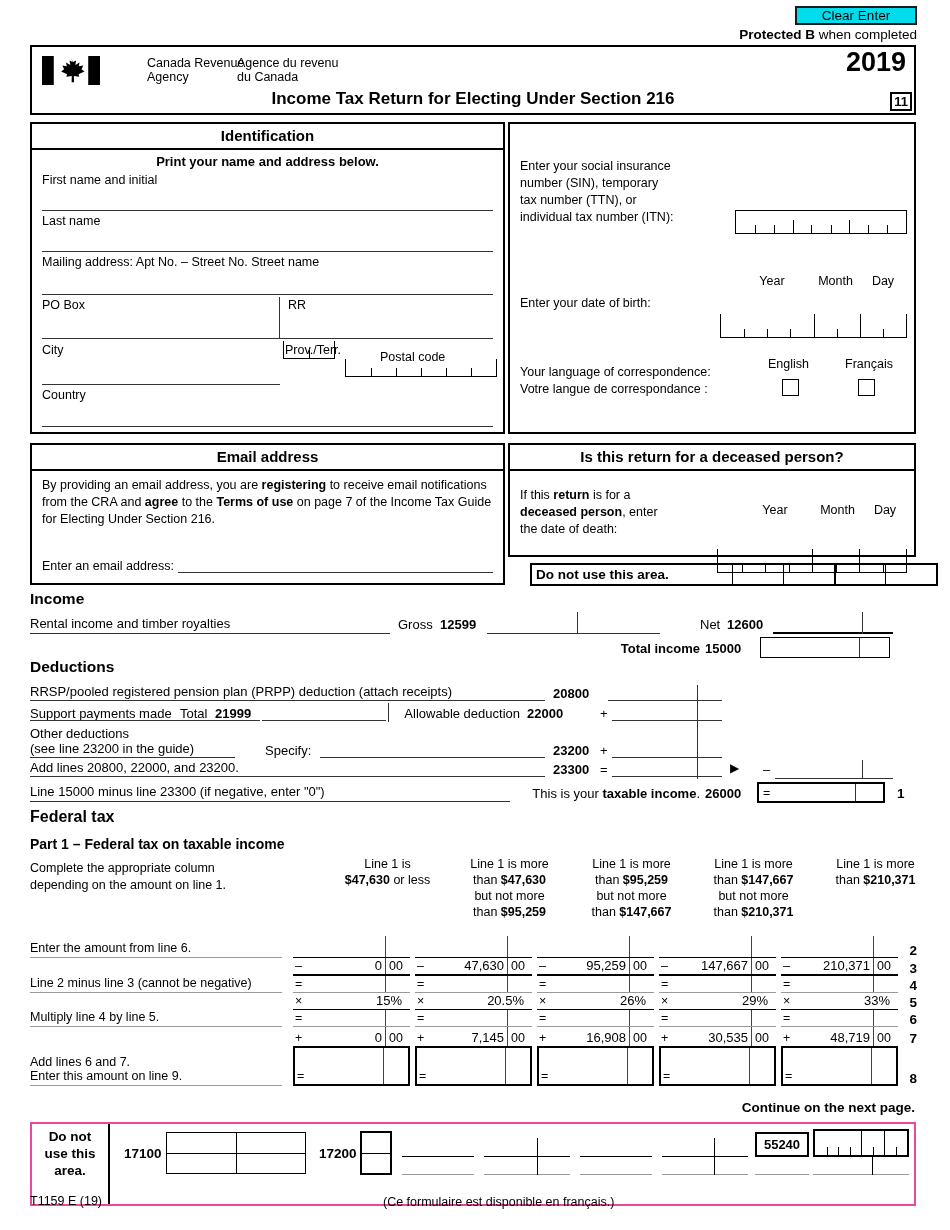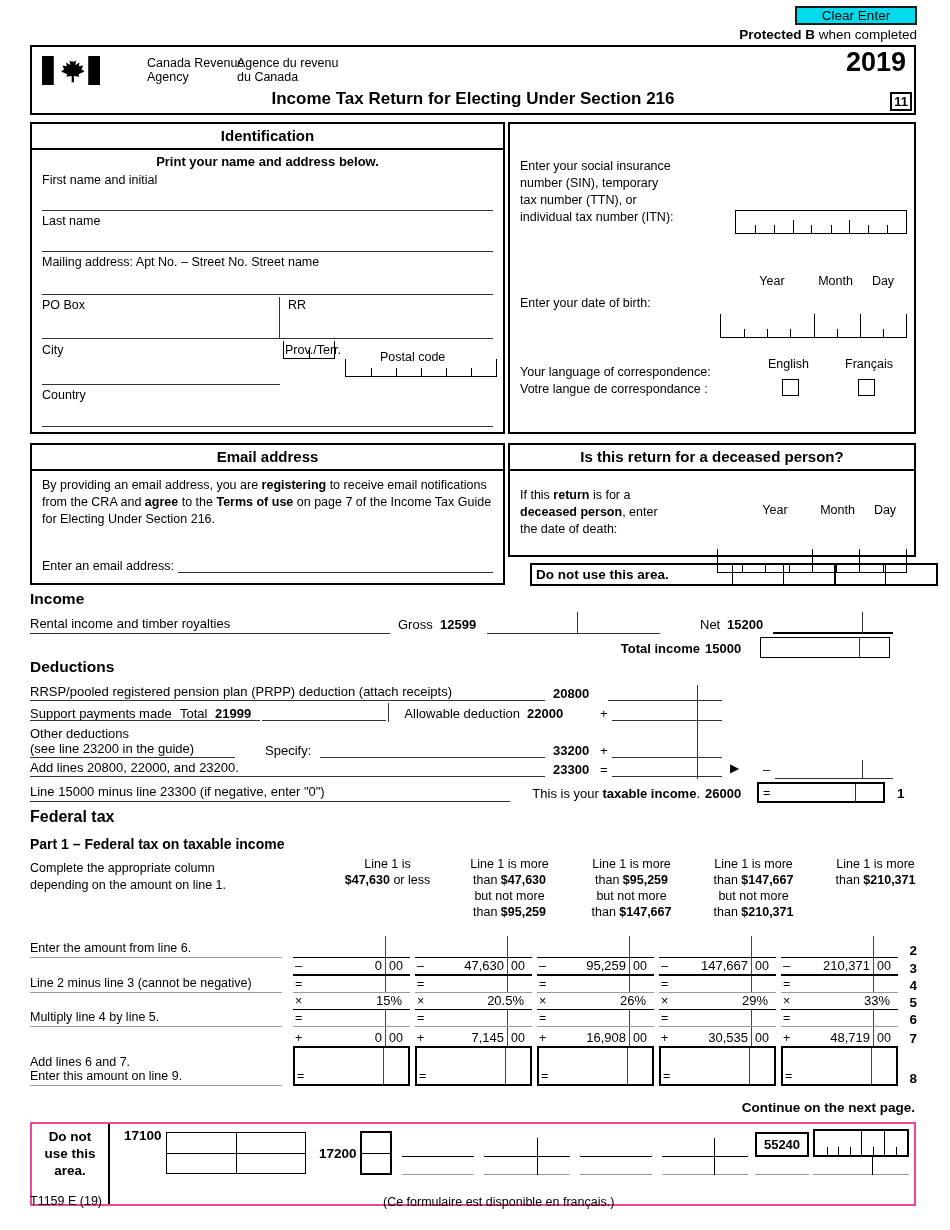--- a/index.html
+++ b/index.html
@@ -173,21 +173,21 @@
 
 <div class="abs b" style="left:30px;top:590px;font-size:15.5px;">Income</div>
 <div class="abs uline" style="left:30px;top:614px;width:360px;height:20px;">
     <span style="position:absolute;bottom:2px;">Rental income and timber royalties</span>
   </div>
 <span class="abs" style="left:398px;top:617px;">Gross</span>
 <span class="abs b" style="left:440px;top:617px;">12599</span>
 <div class="abs uline" style="left:487px;top:614px;width:173px;height:20px;"></div>
 <div class="vline" style="left:577px;top:612px;height:22px;"></div>
 <span class="abs" style="left:700px;top:617px;">Net</span>
-<span class="abs b" style="left:727px;top:617px;">15200</span>
+<span class="abs b" style="left:727px;top:617px;">12600</span>
 <div class="abs" style="left:773px;top:614px;width:120px;height:20px;border-bottom:2.5px solid #000;"></div>
 <div class="vline" style="left:862px;top:612px;height:22px;"></div>
 <span class="abs b" style="left:590px;top:641px;width:110px;text-align:right;">Total income</span>
 <span class="abs b" style="left:705px;top:641px;">15000</span>
 <div class="abs" style="left:760px;top:637px;width:130px;height:21px;border:1.6px solid #000;">
     <div class="vline" style="left:98px;top:0;height:100%;"></div>
   </div>
 
 <div class="abs b" style="left:30px;top:658px;font-size:15.5px;">Deductions</div>
 <div class="vline" style="left:697px;top:685px;height:94px;"></div>
@@ -207,21 +207,21 @@
 <span class="abs b" style="left:527px;top:706px;">22000</span>
 <span class="abs" style="left:600px;top:706px;">+</span>
 <div class="abs uline" style="left:612px;top:703px;width:110px;height:18px;"></div>
 
 <span class="abs" style="left:30px;top:726px;">Other deductions</span>
 <div class="abs uline" style="left:30px;top:740px;width:205px;height:18px;">
     <span style="position:absolute;bottom:1px;">(see line 23200 in the guide)</span>
   </div>
 <span class="abs" style="left:265px;top:743px;">Specify:</span>
 <div class="abs uline" style="left:320px;top:740px;width:225px;height:18px;"></div>
-<span class="abs b" style="left:553px;top:743px;">33200</span>
+<span class="abs b" style="left:553px;top:743px;">23200</span>
 <span class="abs" style="left:600px;top:743px;">+</span>
 <div class="abs uline" style="left:612px;top:740px;width:110px;height:18px;"></div>
 
 <div class="abs uline" style="left:30px;top:759px;width:515px;height:18px;">
     <span style="position:absolute;bottom:1px;">Add lines 20800, 22000, and 23200.</span>
   </div>
 <span class="abs b" style="left:553px;top:762px;">23300</span>
 <span class="abs" style="left:600px;top:762px;">=</span>
 <div class="abs uline" style="left:612px;top:759px;width:110px;height:18px;"></div>
 <span class="abs" style="left:730px;top:761px;font-size:12px;">▶</span>
@@ -487,21 +487,21 @@
     <div class="hr8">8</div>
   </div>
 </div>
 
 <div class="abs b" style="right:35px;top:1100px;font-size:13.5px;">Continue on the next page.</div>
 
 <div class="abs" style="left:30px;top:1122px;width:886px;height:84px;border:2px solid #ec4899;">
   <div class="abs b" style="left:0;top:0;bottom:0;width:78px;border-right:2px solid #000;text-align:center;font-size:13.5px;line-height:17px;padding-top:4px;">
     <span>Do not</span><br><span>use this</span><br><span>area.</span>
   </div>
-  <span class="abs b" style="left:92px;top:4px;font-size:13.5px;">17100</span>
+  <span class="abs b" style="left:92px;top:22px;font-size:13.5px;">17100</span>
   <div class="abs" style="left:134px;top:8px;width:140px;height:42px;border:1.6px solid #000;">
     <div class="abs" style="left:0;right:0;top:50%;border-top:1.2px solid #000;"></div>
     <div class="abs" style="left:50%;top:0;bottom:0;border-left:1.2px solid #000;"></div>
   </div>
   <span class="abs b" style="left:287px;top:22px;font-size:13.5px;">17200</span>
   <div class="abs" style="left:328px;top:7px;width:32px;height:44px;border:2.4px solid #000;">
     <div class="abs" style="left:0;right:0;top:50%;border-top:1.2px solid #000;"></div>
   </div>
   <div class="abs" style="left:370px;top:32px;width:72px;border-top:1.3px solid #000;"></div>
   <div class="abs" style="left:452px;top:32px;width:86px;border-top:1.3px solid #000;"></div>

